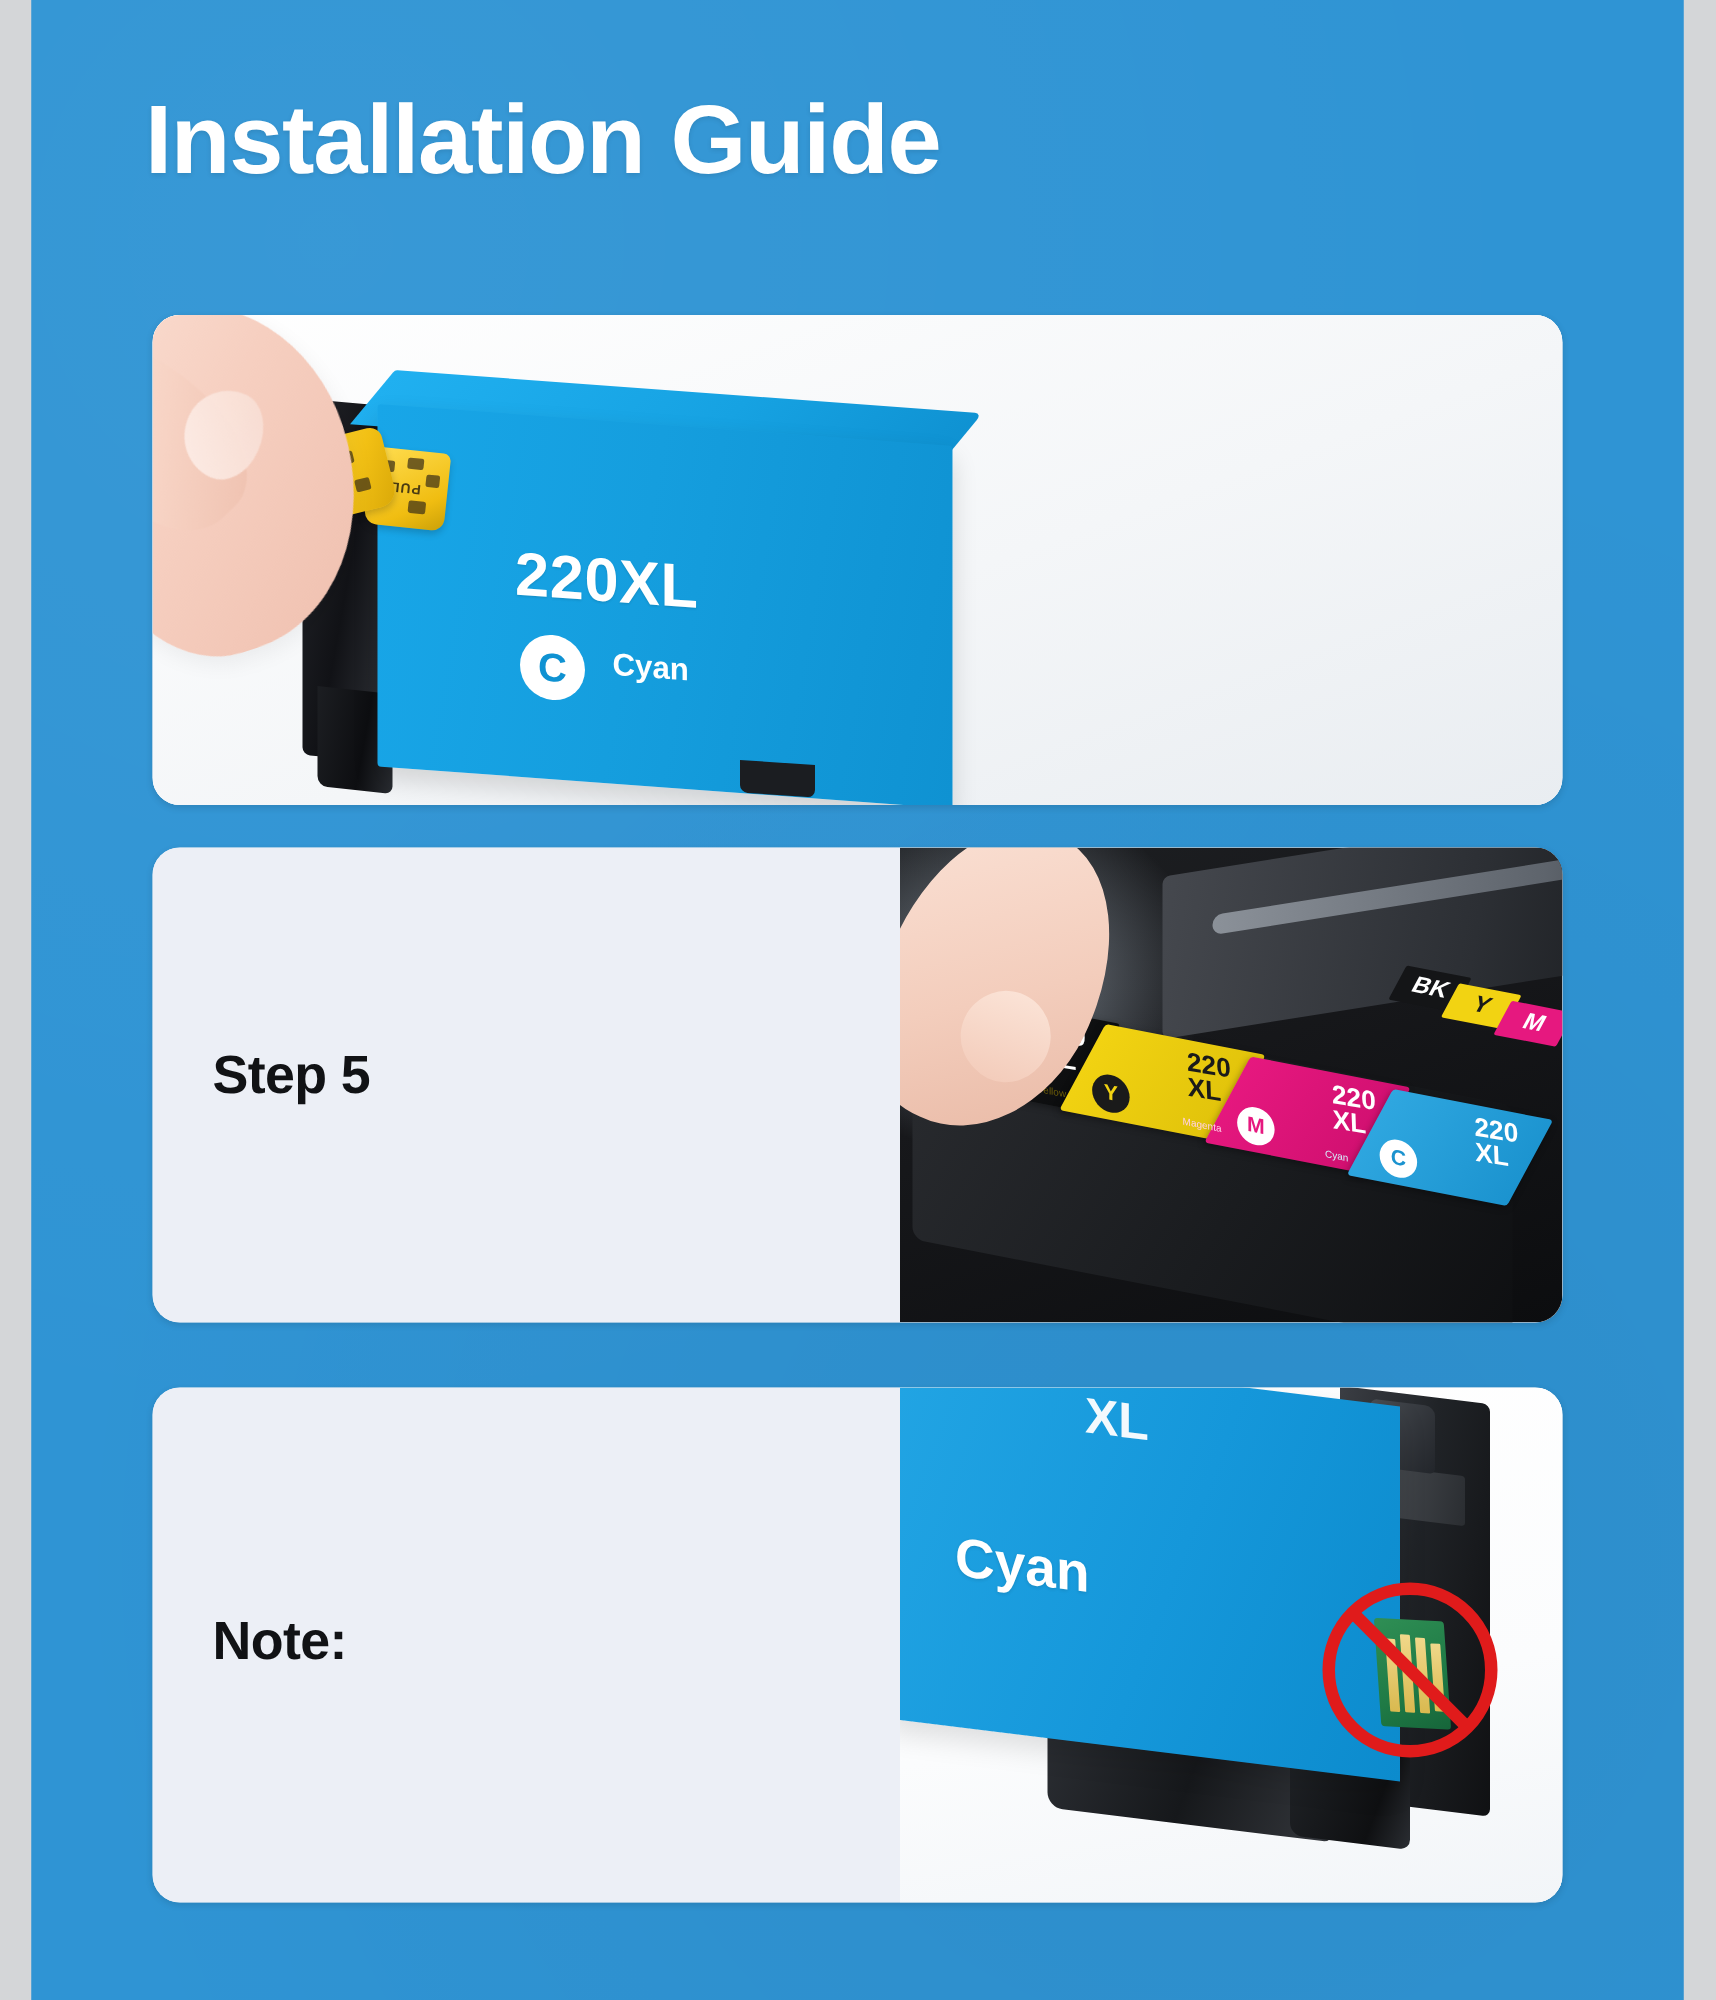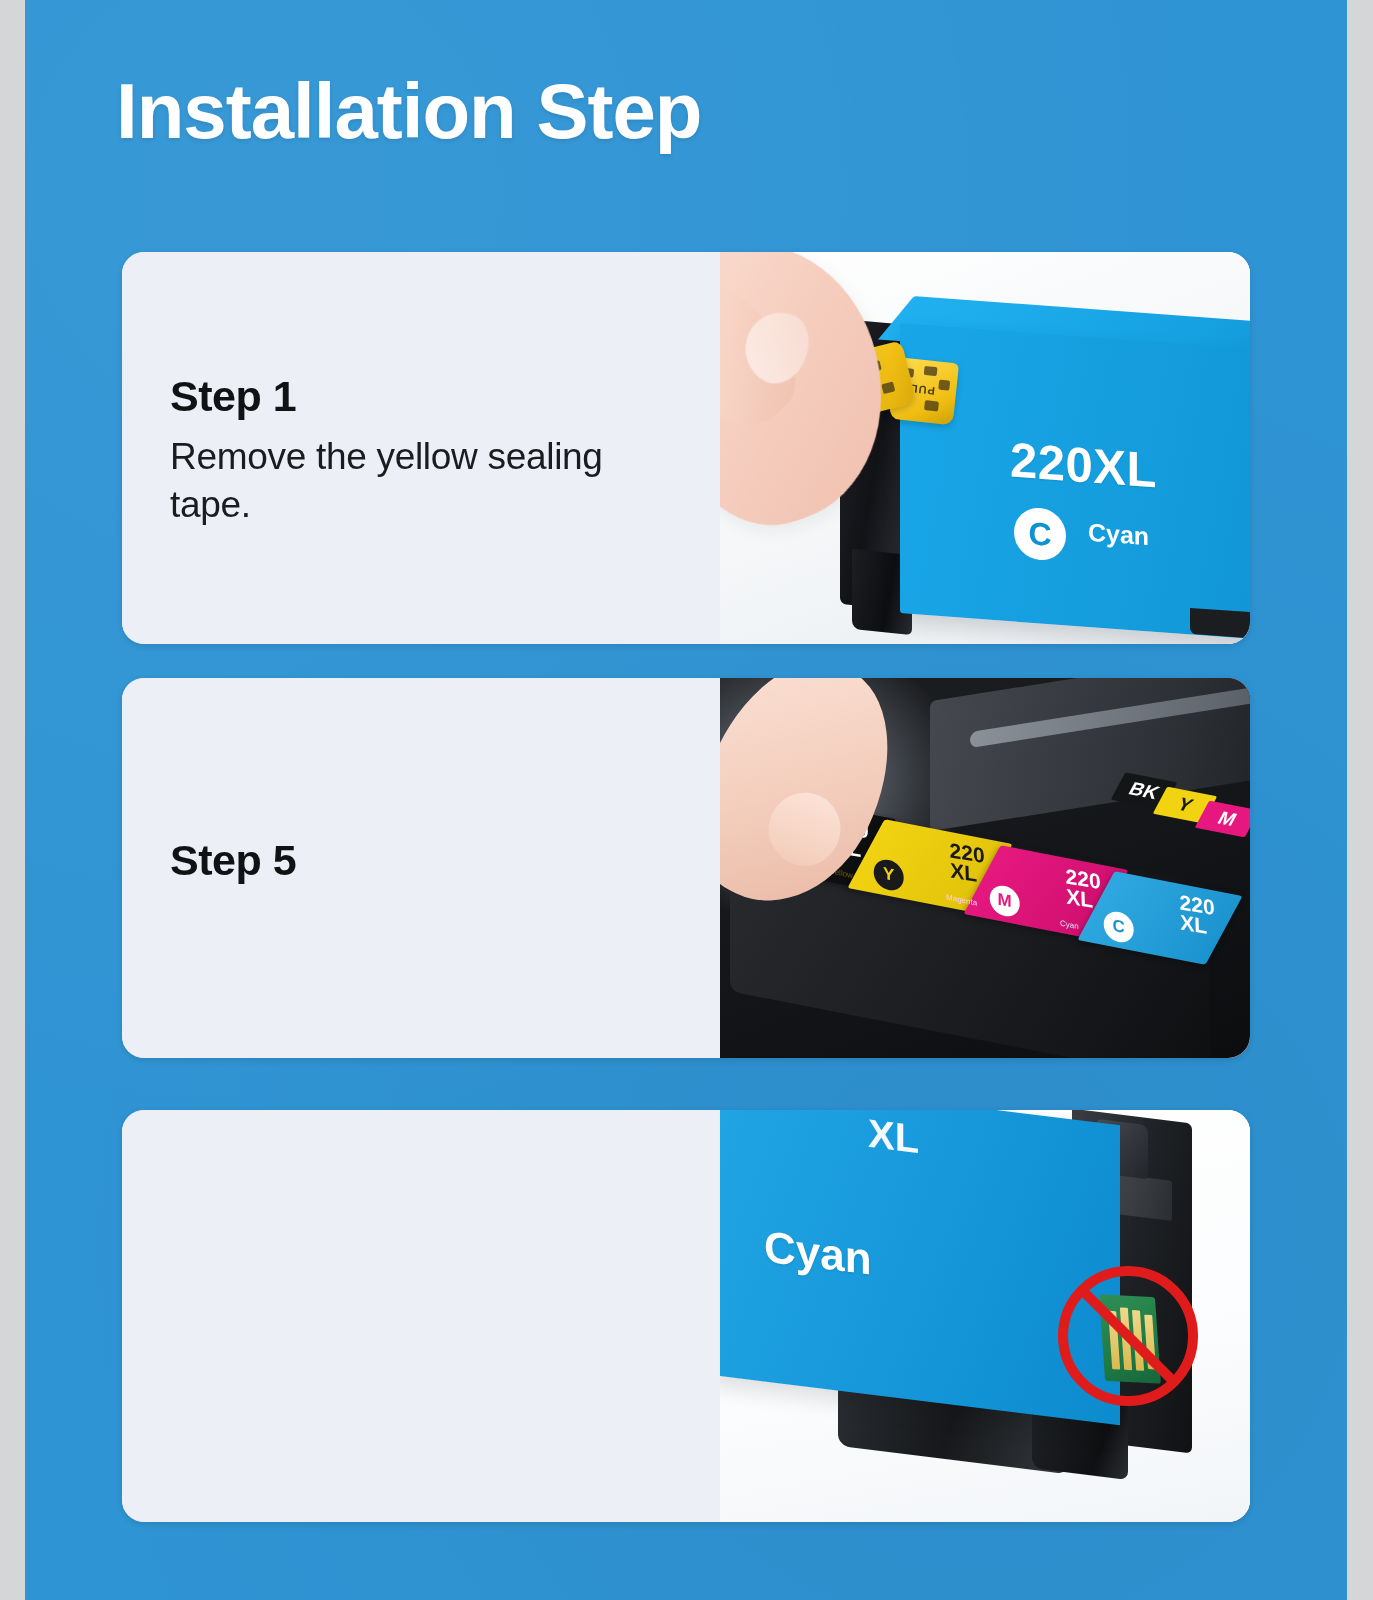--- a/index.html
+++ b/index.html
@@ -451,27 +451,23 @@
     transform: rotate(-45deg);
     transform-origin: center center;
   }
 </style>
 </head>
 <body>
 
 <div class="page">
   <div class="canvas">
 
-    <div class="title">Installation Step</div>
+    <div class="title">Installation Guide</div>
 
     <div class="card" id="card-1">
-      <div class="card-text">
-        <div class="card-heading">Step 1</div>
-        <div class="card-body">Remove the yellow sealing tape.</div>
-      </div>
       <div class="card-media">
         <div class="s1-bg"></div>
 
         <div class="s1-black-head"></div>
         <div class="s1-black-foot"></div>
         <div class="s1-cart-top">
           <div class="s1-top-c">C</div>
           <div class="s1-top-cyan">Cyan</div>
 
         </div>
@@ -555,20 +551,21 @@
         </div>
 
         <div class="s2-finger">
           <div class="s2-fingertip"></div>
         </div>
       </div>
     </div>
 
     <div class="card" id="card-3">
       <div class="card-text">
+        <div class="card-heading">Note:</div>
       </div>
       <div class="card-media">
         <div class="s3-bg"></div>
         <div class="s3-rightbody"></div>
         <div class="s3-clip"></div>
         <div class="s3-foot"></div>
         <div class="s3-foot2"></div>
         <div class="s3-cart"></div>
         <div class="s3-xl">XL</div>
         <div class="s3-cyan">Cyan</div>

